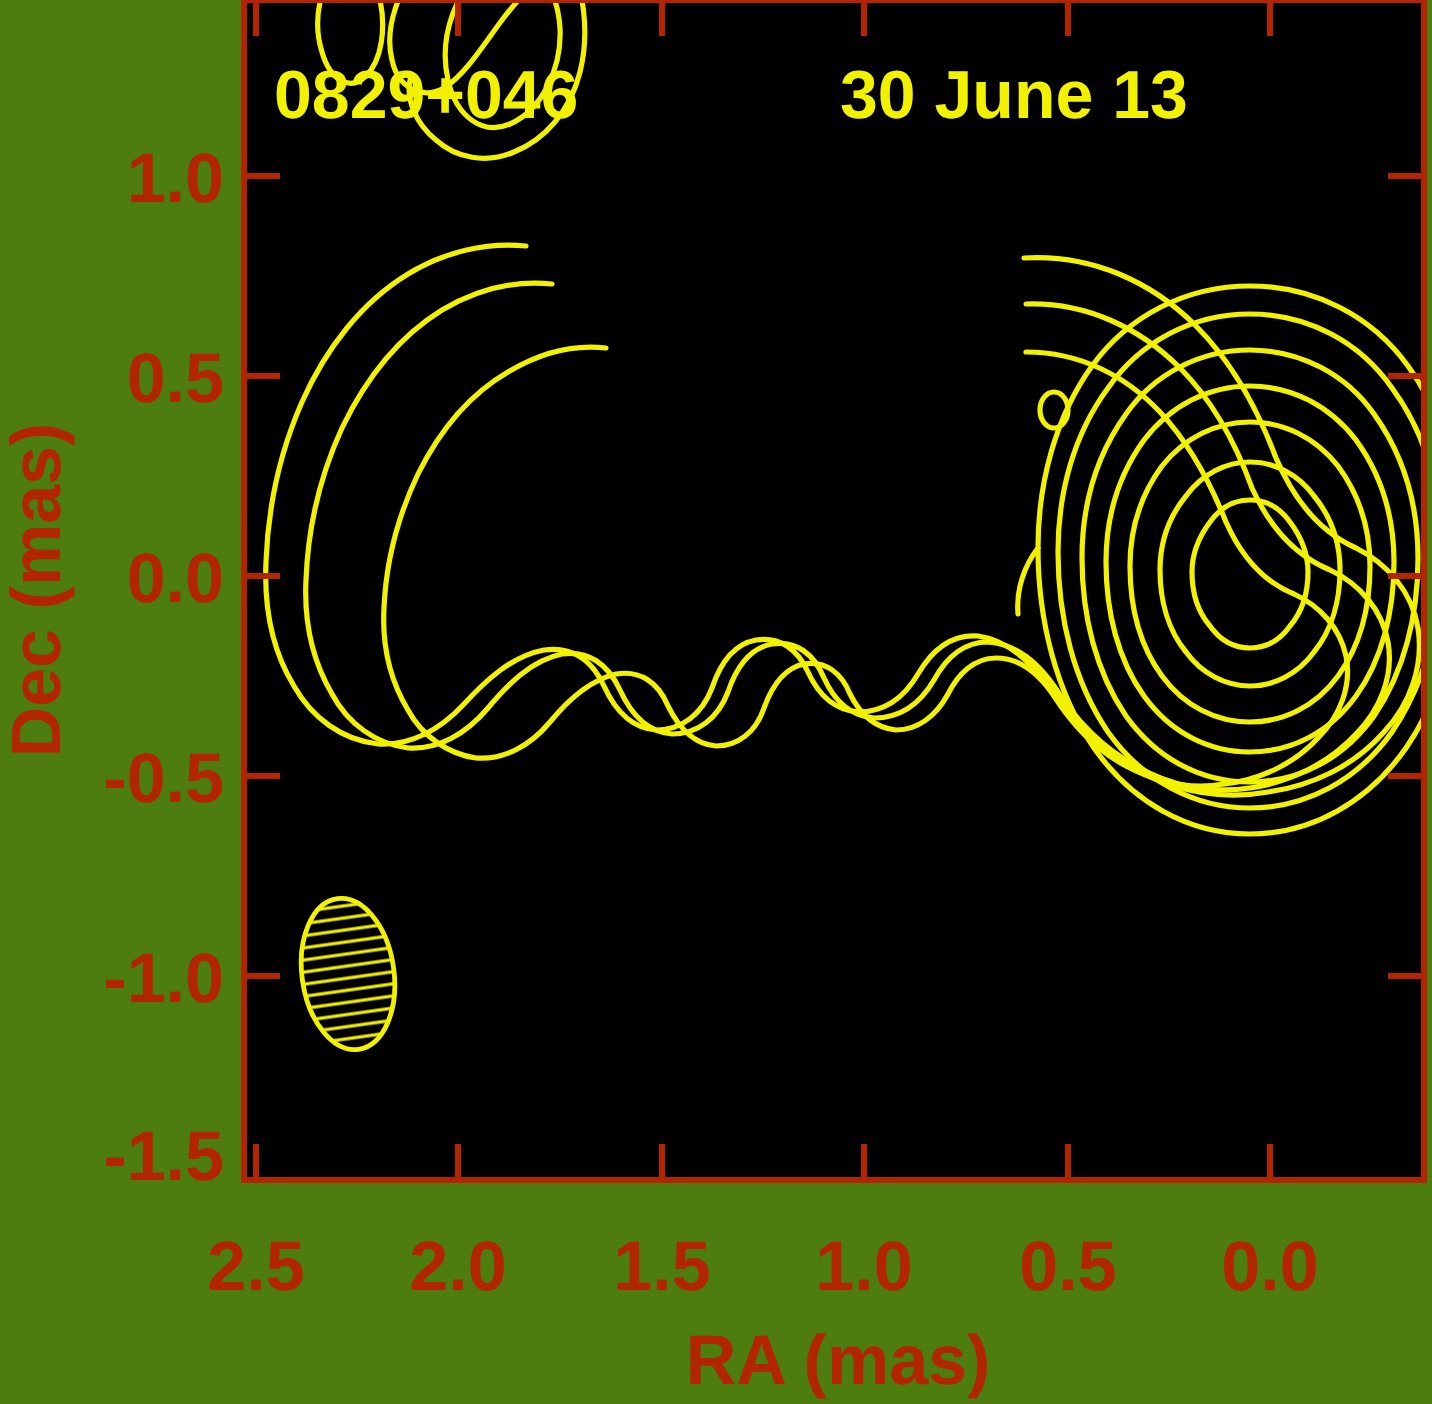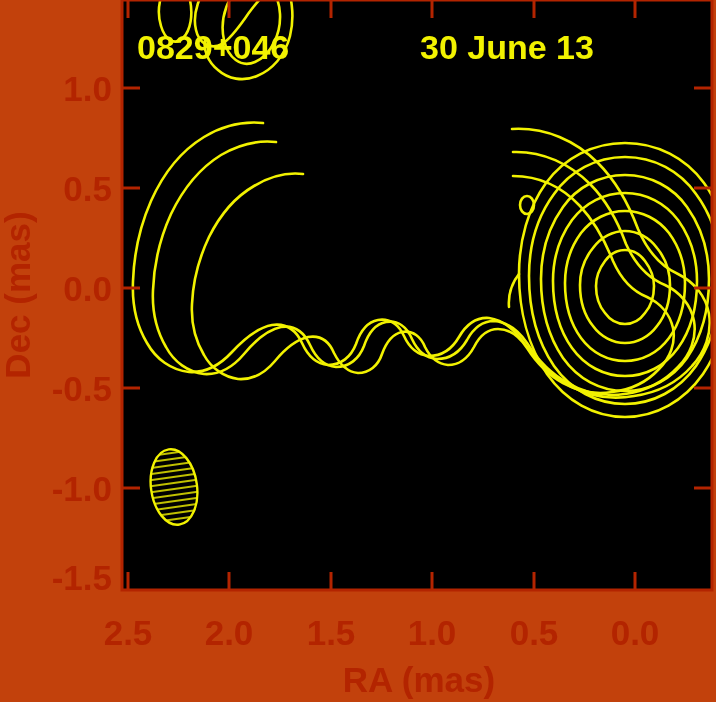--- a/index.html
+++ b/index.html
@@ -10,21 +10,21 @@
   body {
     width: 716px;
     height: 702px;
     font-family: "Liberation Sans", sans-serif;
     overflow: hidden;
   }
   #figure {
     position: relative;
     width: 716px;
     height: 702px;
-    background: #c2410c;
+    background: #4d7c0f;
   }
   #map-svg {
     position: absolute;
     left: 0;
     top: 0;
     display: block;
   }
   .axis-text {
     font-family: "Liberation Sans", sans-serif;
     font-weight: bold;

